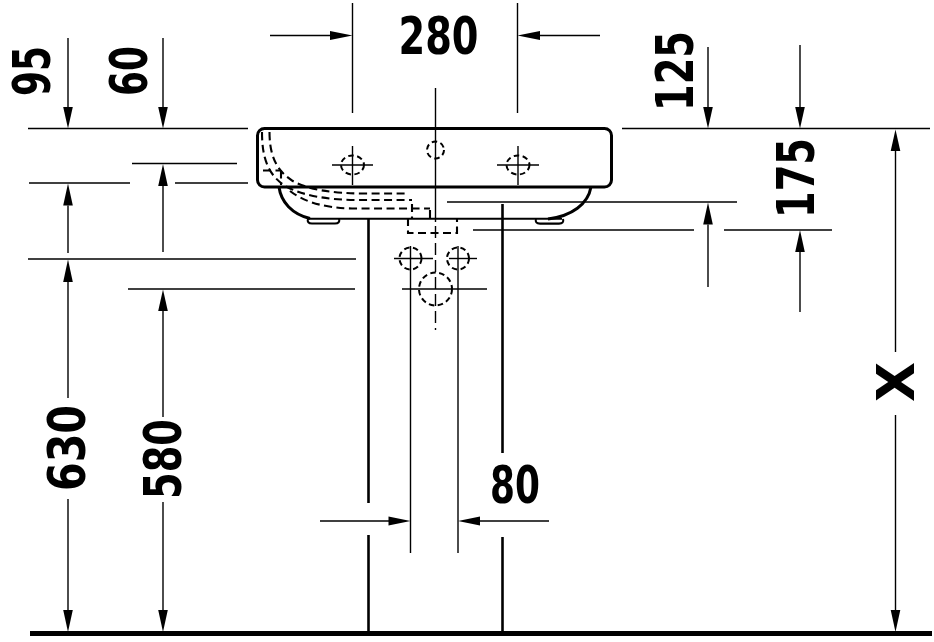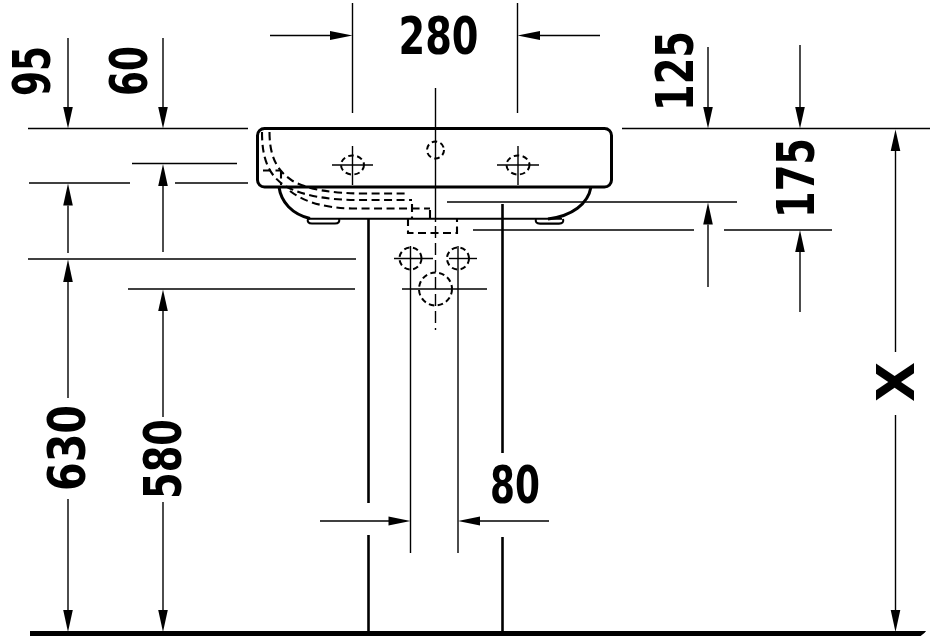--- a/index.html
+++ b/index.html
@@ -1,17 +1,17 @@
 <!DOCTYPE html>
 <html style="--ink: #000000; --paper: #ffffff;"><head>
 <meta charset="utf-8">
 <style>
   :root { --ink:#000000; --paper:#ffffff; }
   html,body { margin:0; padding:0; background:var(--paper); }
-  .stage { width:934px; height:642px; background:var(--paper); position:relative; overflow:hidden;border-radius:32px; }
+  .stage { width:934px; height:642px; background:var(--paper); position:relative; overflow:hidden; }
   svg { display:block; }
   .ink   { stroke:var(--ink); fill:none; }
   .thin  { stroke-width:1.4; }
   .med   { stroke-width:2.1; }
   .thick { stroke-width:3;   }
   .ped   { stroke-width:2.6; }
   .ground{ stroke-width:5;   }
   .dash  { stroke-width:2.1; stroke-dasharray:8 4.5; }
   .cdash { stroke-width:2;   stroke-dasharray:5.5 3.5; }
   .axis  { stroke-width:1.4; stroke-dasharray:12 5; }

